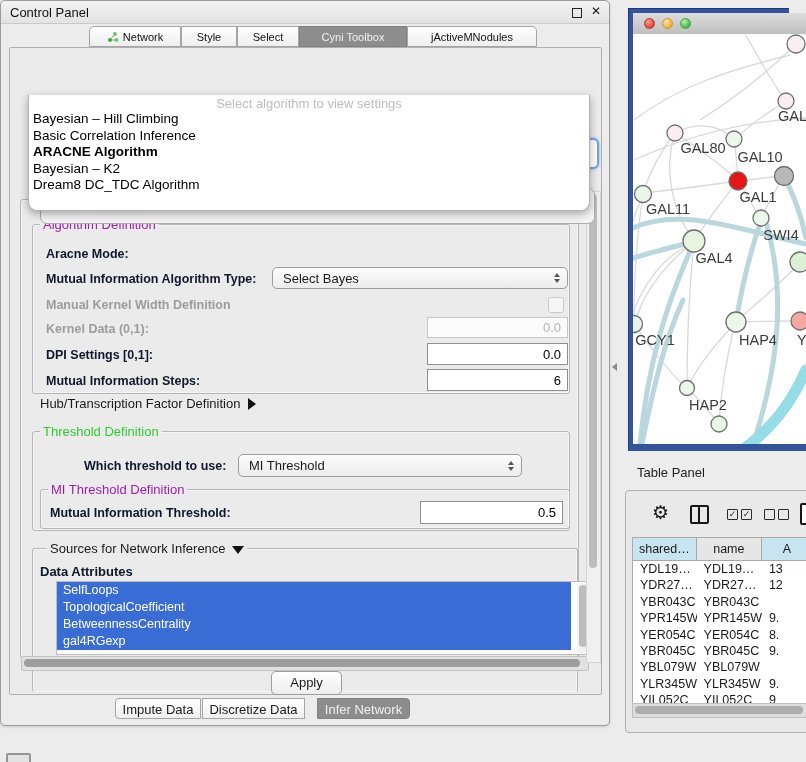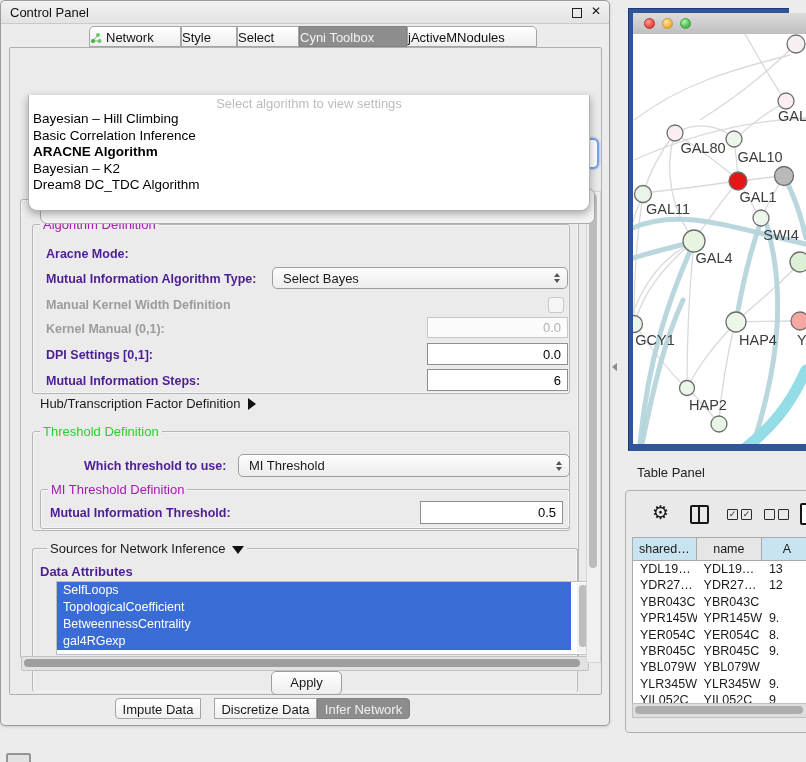--- a/index.html
+++ b/index.html
@@ -7,21 +7,21 @@
           font-family:"Liberation Sans","DejaVu Sans",sans-serif;color:#1a1a1a;}
   
   .cp-win{position:absolute;left:0;top:10;width:608px;height:724px;background:#ececec;
           border:1px solid #9b9b9b;border-radius:5px;box-shadow:0 1px 3px rgba(0,0,0,.15);}
   .cp-titlebar{position:absolute;left:0;top:0;width:100%;height:22px;background:linear-gradient(#f2f2f2,#e3e3e3);
           border-bottom:1px solid #c9c9c9;border-radius:5px 5px 0 0;}
   .cp-title{position:absolute;left:9px;top:4px;font-size:13px;color:#111;}
   .cp-float{position:absolute;right:27px;top:7px;width:8px;height:8px;border:1.6px solid #222;}
   .cp-close{position:absolute;right:8px;top:3px;font-size:12px;font-weight:bold;color:#111;}
   
-  .tab{position:absolute;top:25px;height:21px;line-height:21px;font-size:13px;
+  .tab{position:absolute;top:25px;height:21px;line-height:21px;text-align:center;font-size:11px;
        background:linear-gradient(#ffffff,#eeeeee);border:1px solid #a5a5a5;color:#111;box-sizing:border-box;}
   .tab.active{background:#8d8d8d;color:#f2f2f2;border-color:#818181;}
   .tab.first{border-radius:5px 0 0 0;}
   .tab.last{border-radius:0 5px 0 0;}
   .net-ico{display:inline-block;vertical-align:-2px;margin-right:4px;}
   
   .cp-box{position:absolute;left:8px;top:46px;width:591px;height:646px;background:#ebebeb;
           border:1px solid #b0b0b0;border-radius:2px;}
   
   .combo-behind-focus{position:absolute;left:295px;top:90px;width:290px;height:27px;border-radius:6px;
@@ -35,21 +35,21 @@
          box-shadow:0 3px 9px rgba(0,0,0,.32);overflow:hidden;}
   .pop-prompt{font-size:13px;color:#bcbcbc;text-align:center;margin-top:1px;height:15px;}
   .pop-item{font-size:13.5px;color:#000;line-height:16.6px;padding-left:4px;white-space:nowrap;}
   .pop-item.bold{font-weight:bold;}
   
   .group{position:absolute;border:1px solid #b6b6b6;border-radius:3px;box-sizing:border-box;
          box-shadow:inset 0 0 0 1px rgba(255,255,255,.5);}
   .group-lab{position:absolute;font-size:13px;background:#ebebeb;padding:0 3px;white-space:nowrap;}
   .lab-blue{color:#a21caf;}
   .lab-green{color:#2ecc2e;}
-  .lbl{position:absolute;font-size:12.5px;font-weight:bold;color:#4c1d95;white-space:nowrap;}
+  .lbl{position:absolute;font-size:12.5px;font-weight:bold;color:#0f172a;white-space:nowrap;}
   .lbl.dis{color:#9c9c9c;}
   .fld{position:absolute;box-sizing:border-box;border:1px solid #8f8f8f;background:#fff;font-size:13px;
        text-align:right;padding:0 6px;font-family:"Liberation Sans",sans-serif;color:#000;outline:none;}
   .fld.dis{border-color:#c6c6c6;background:#fbfbfb;color:#b3b3b3;}
   .combo{position:absolute;box-sizing:border-box;border:1px solid #9d9d9d;border-radius:5px;
          background:linear-gradient(#fdfdfd,#ececec);display:flex;align-items:center;font-size:13px;}
   .combo-text{padding-left:10px;white-space:nowrap;}
   .stepper{margin-left:auto;padding-right:7px;display:flex;flex-direction:column;align-items:center;}
   .arr-up{width:0;height:0;border-left:3.5px solid transparent;border-right:3.5px solid transparent;
           border-bottom:4.5px solid #555;margin:1px 0;}
@@ -182,38 +182,38 @@
         <span class="combo-text">Select Bayes</span>
         <span class="stepper">
             <span class="arr-up"></span>
             <span class="arr-dn"></span>
           </span>
       </div>
 
       <div class="lbl dis" style="left:36px;top:250px;">Manual Kernel Width Definition</div>
       <div class="chk" style="left:538px;top:249px;"></div>
 
-      <div class="lbl dis" style="left:36px;top:274px;">Kernel Manual (0,1):</div>
+      <div class="lbl dis" style="left:36px;top:274px;">Kernel Data (0,1):</div>
       <input class="fld dis" style="left: 417px; top: 269px; width: 141px; height: 21px;" readonly="" value="0.0">
 
       <div class="lbl" style="left:36px;top:300px;">DPI Settings [0,1]:</div>
       <input class="fld" style="left: 417px; top: 295px; width: 141px; height: 22px;" readonly="" value="0.0">
 
       <div class="lbl" style="left:36px;top:326px;">Mutual Information Steps:</div>
       <input class="fld" style="left: 417px; top: 321px; width: 141px; height: 22px;" readonly="" value="6">
 
       <div style="position:absolute;left:30px;top:348px;font-size:13px;">
         <span>Hub/Transcription Factor Definition</span><span class="disclose"></span>
       </div>
 
       <div class="group" style="left:22px;top:383px;width:538px;height:100px;"></div>
       <div class="group-lab lab-green" style="left:30px;top:376px;">Threshold Definition</div>
 
       <div class="lbl" style="left:74px;top:411px;">Which threshold to use:</div>
-      <div class="combo" style="left:228px;top:406px;width:332px;height:23px;">
+      <div class="combo" style="left:228px;top:406px;width:284px;height:23px;">
         <span class="combo-text">MI Threshold</span>
         <span class="stepper">
             <span class="arr-up"></span>
             <span class="arr-dn"></span>
           </span>
       </div>
 
       <div class="group" style="left:30px;top:441px;width:530px;height:40px;"></div>
       <div class="group-lab lab-blue" style="left:38px;top:434px;">MI Threshold Definition</div>
 
@@ -243,21 +243,21 @@
         </div>
 
       <div class="apply-btn" style="left:261px;top:623px;">Apply</div>
     </div>
 
     <div class="vscroll">
         <div class="vthumb"></div>
       </div>
 
     <div class="btab first" style="left:114px;width:86px;"><span>Impute Data</span></div>
-    <div class="btab" style="left:213px;width:103px;"><span>Discretize Data</span></div>
+    <div class="btab" style="left:201px;width:103px;"><span>Discretize Data</span></div>
     <div class="btab active" style="left:316px;width:93px;"><span>Infer Network</span></div>
   </div>
 
   <div class="splitter-arr"></div>
 
   <div class="net-frame"></div>
   <div class="net-frame-topcut"></div>
   <div class="net-titlebar">
     <div class="light red"></div>
     <div class="light yellow"></div>

